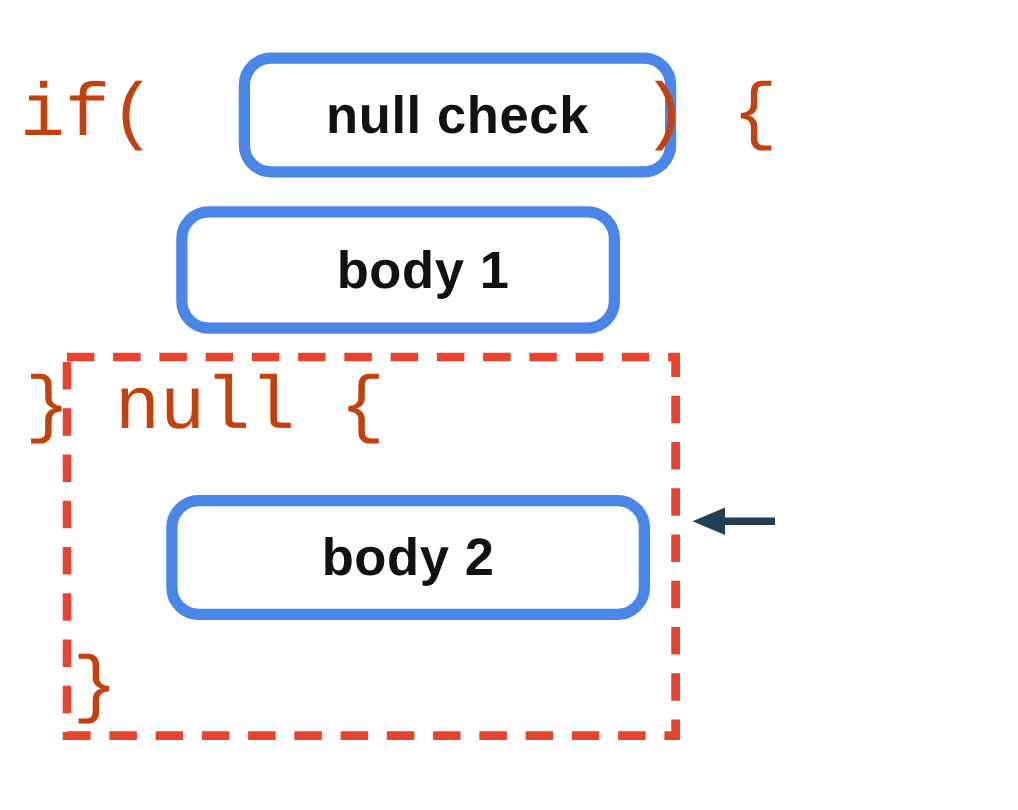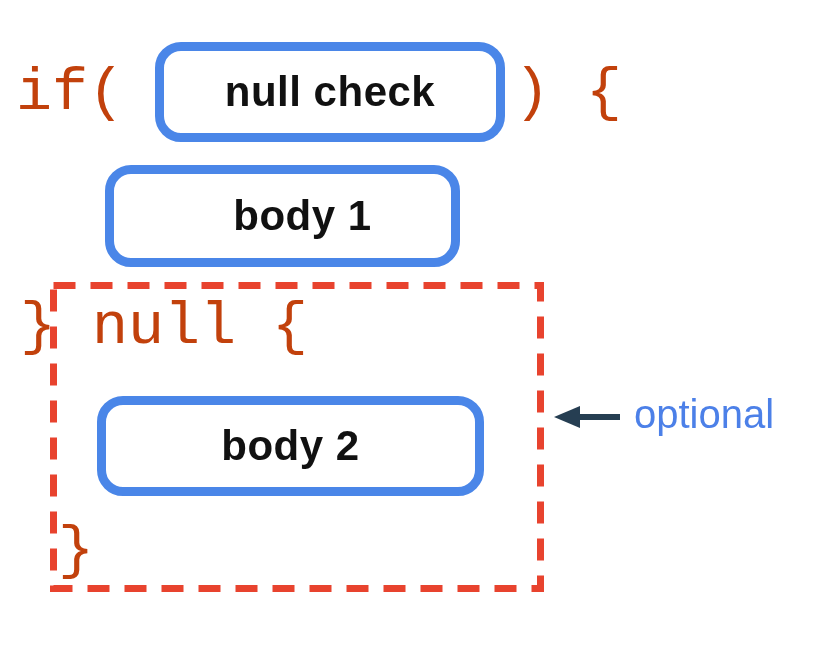--- a/index.html
+++ b/index.html
@@ -38,20 +38,21 @@
     border: 9px solid #4a86e8;
     border-radius: 26px;
     display: flex;
     align-items: center;
     justify-content: center;
     font-family: "Liberation Sans", "DejaVu Sans", sans-serif;
     font-weight: bold;
     font-size: 42px;
     color: #111111;
     letter-spacing: 0.5px;
+    margin-left: 36px;
   }
   .block-condition { left: 155px; top: 42px;  width: 350px; height: 100px; }
   .block-body1     { left: 105px; top: 165px; width: 355px; height: 102px; padding-left: 40px; }
   .block-body2     { left: 97px;  top: 396px; width: 387px; height: 100px; }
 
   
   .optional-region {
     position: absolute;
     left: 50px;
     top: 282px;
@@ -104,15 +105,14 @@
     <span>body 2</span>
   </div>
 
   <span class="code code-end-brace">}</span>
 
   <svg class="arrow" viewBox="0 0 72 28" aria-hidden="true">
     <line x1="22" y1="14" x2="68" y2="14" stroke="#263e52" stroke-width="6"></line>
     <polygon points="2,14 28,3 28,25" fill="#263e52"></polygon>
   </svg>
 
-  <span class="annotation-label">optional</span>
 
 </div>
 
 </body></html>

